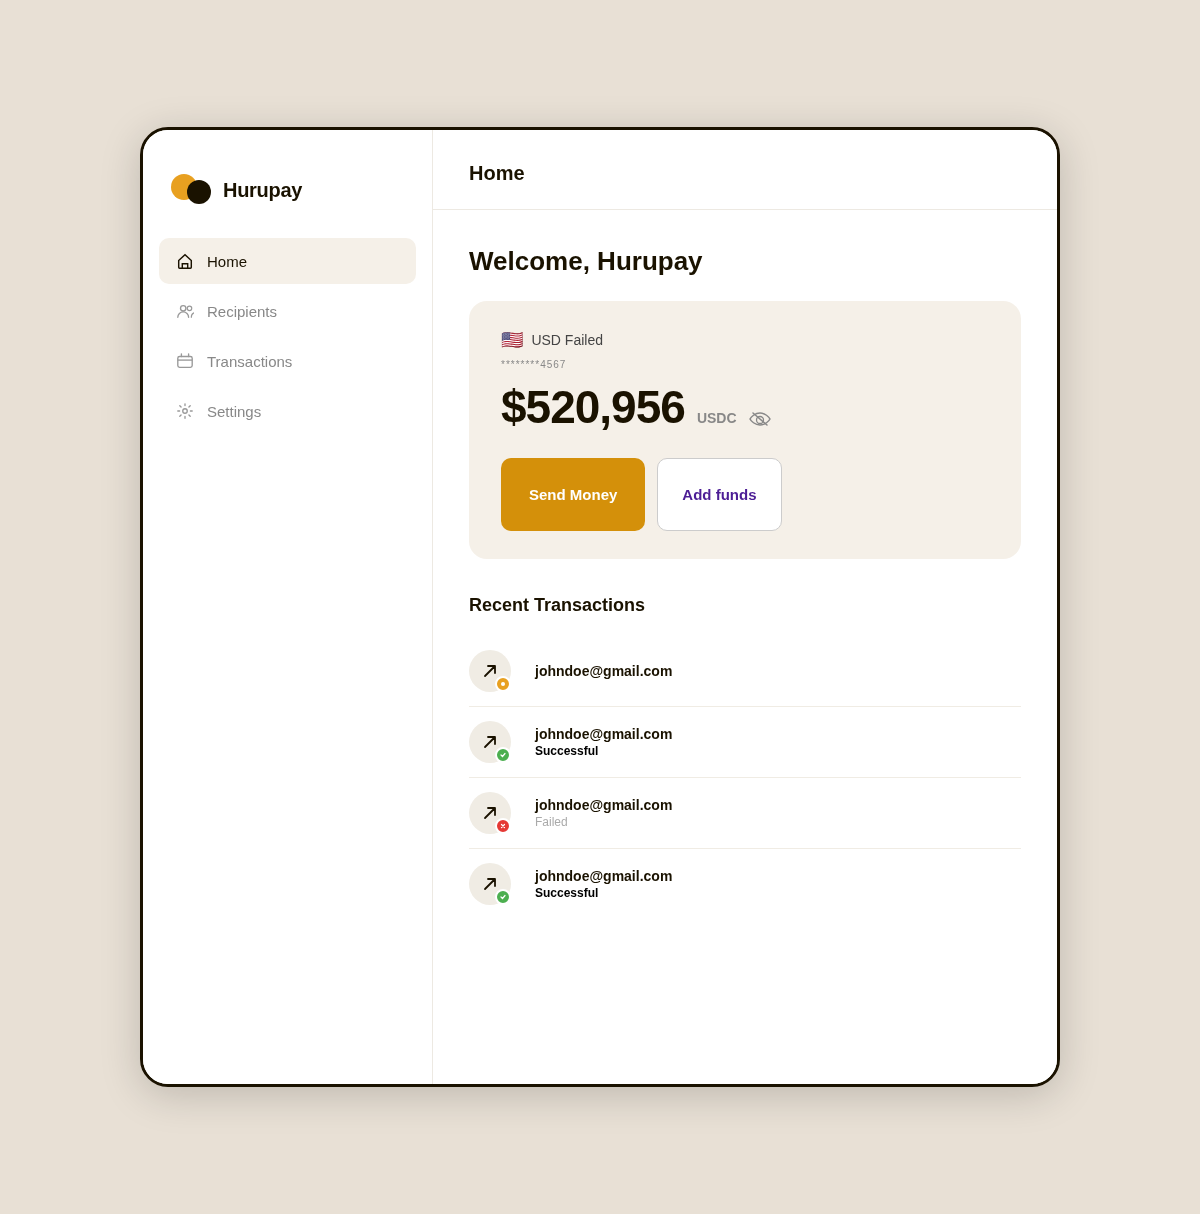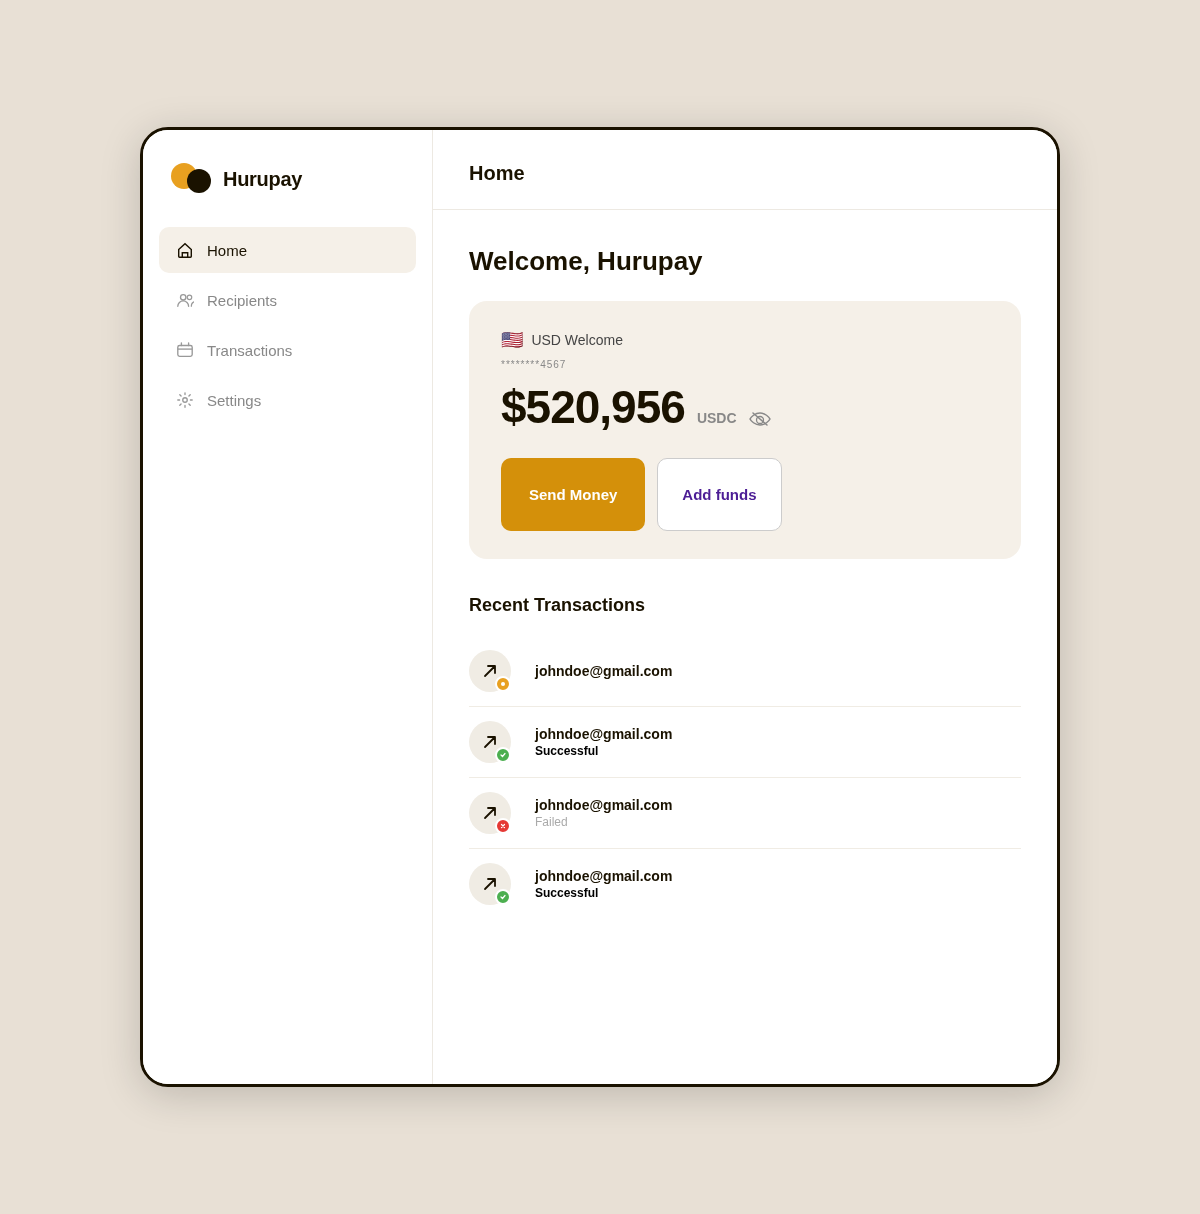--- a/index.html
+++ b/index.html
@@ -27,21 +27,21 @@
     }
 
     
     .sidebar {
       width: 290px;
       min-width: 290px;
       background: #fff;
       border-right: 1.5px solid #ede9e2;
       display: flex;
       flex-direction: column;
-      padding-top: 33px;
+      padding-top: 44px;
     }
 
     .logo-area {
       display: flex;
       align-items: center;
       gap: 8px;
       padding: 0 28px 32px 28px;
     }
 
     .logo-circles {
@@ -380,21 +380,21 @@
       <h1>Home</h1>
     </div>
 
     <div class="main-body">
       <div class="welcome-text">Welcome, Hurupay</div>
 
       <div class="balance-card">
         <div class="account-label">
 
           <span style="font-size:18px;">🇺🇸</span>
-          <span class="account-name">USD Welcome</span>
+          <span class="account-name">USD Failed</span>
         </div>
 
         <div class="account-number">********4567</div>
 
         <div class="balance-row">
           <span class="balance-amount">$520,956</span>
           <span class="balance-currency">USDC</span>
           <span class="eye-icon" title="Toggle visibility">
             <svg width="22" height="14" viewBox="0 0 22 14" fill="none">
               <path d="M11 1C6 1 2 5 1 7c1 2 5 6 10 6s9-4 10-6c-1-2-5-6-10-6z" stroke="#888" stroke-width="1.5" fill="none"></path>

